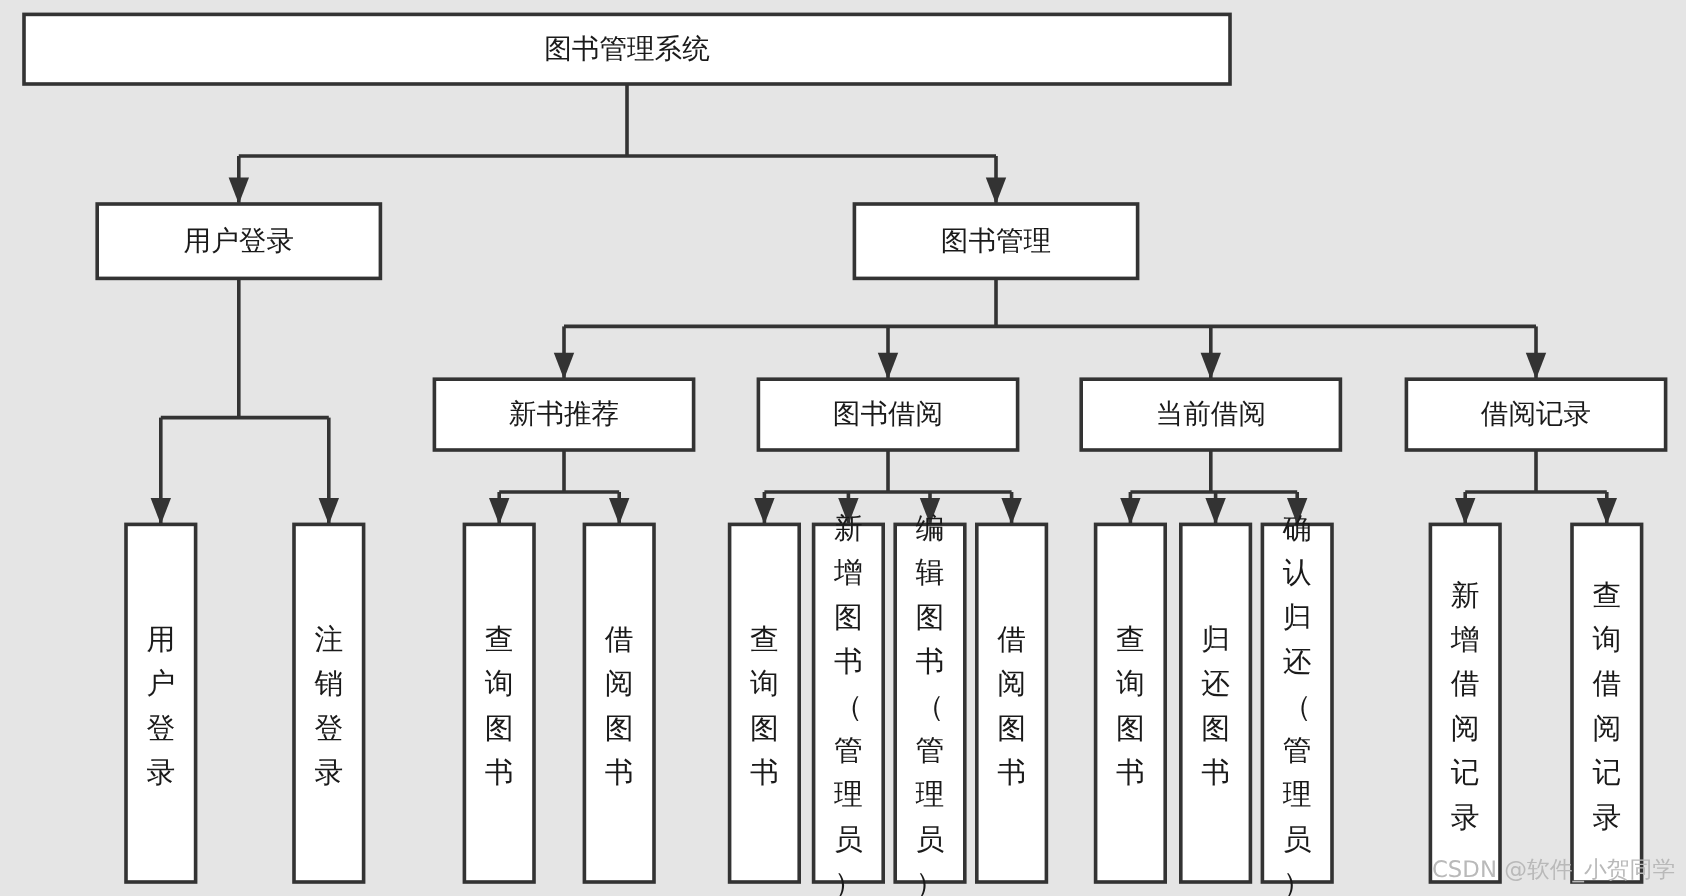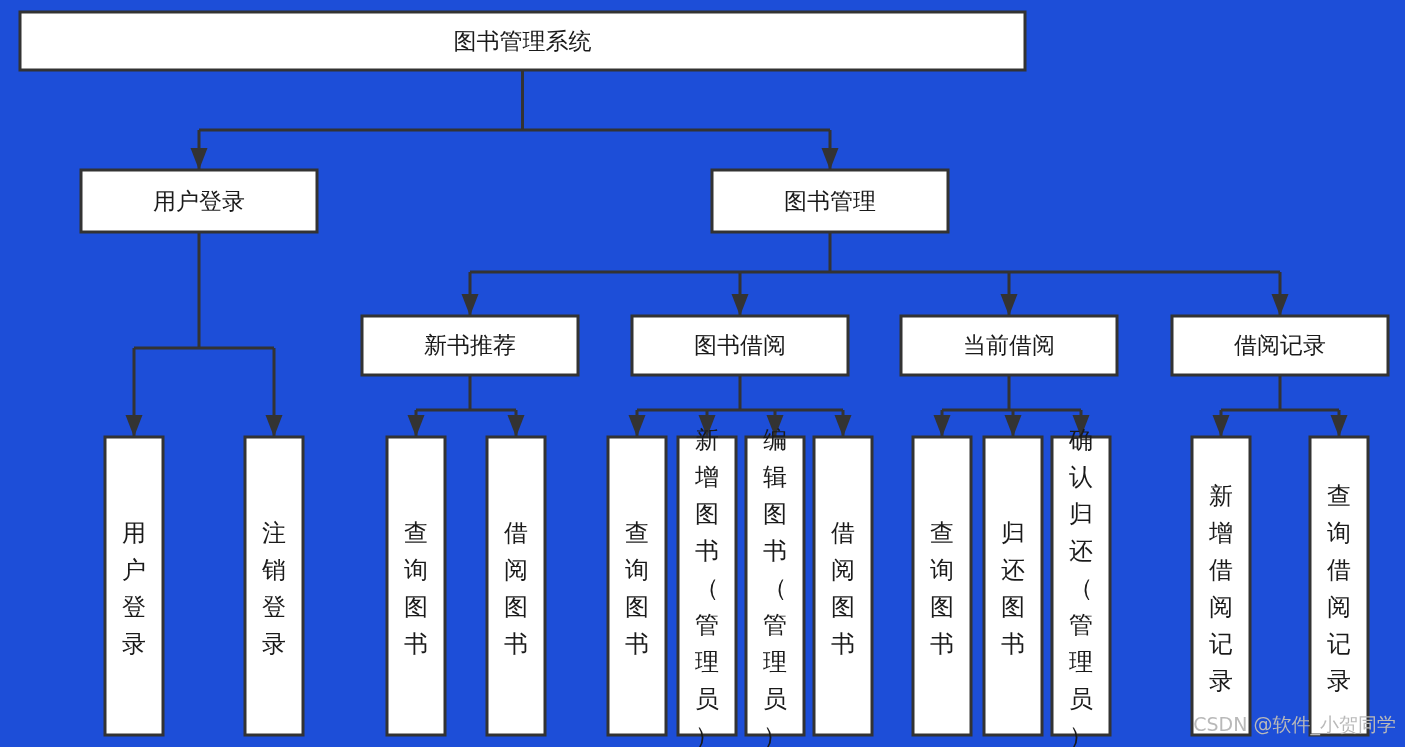--- a/index.html
+++ b/index.html
@@ -7,21 +7,21 @@
     padding: 0;
     background: #ffffff;
   }
   body {
     font-family: "DejaVu Sans", "Liberation Sans", sans-serif;
   }
   #diagram-root {
     position: relative;
     width: 1405px;
     height: 747px;
-    background: #1d4ed8;
+    background: #e5e5e5;
     overflow: hidden;
   }
   svg.flowchart {
     position: absolute;
     left: 0;
     top: 0;
     width: 1405px;
     height: 747px;
     display: block;
   }

